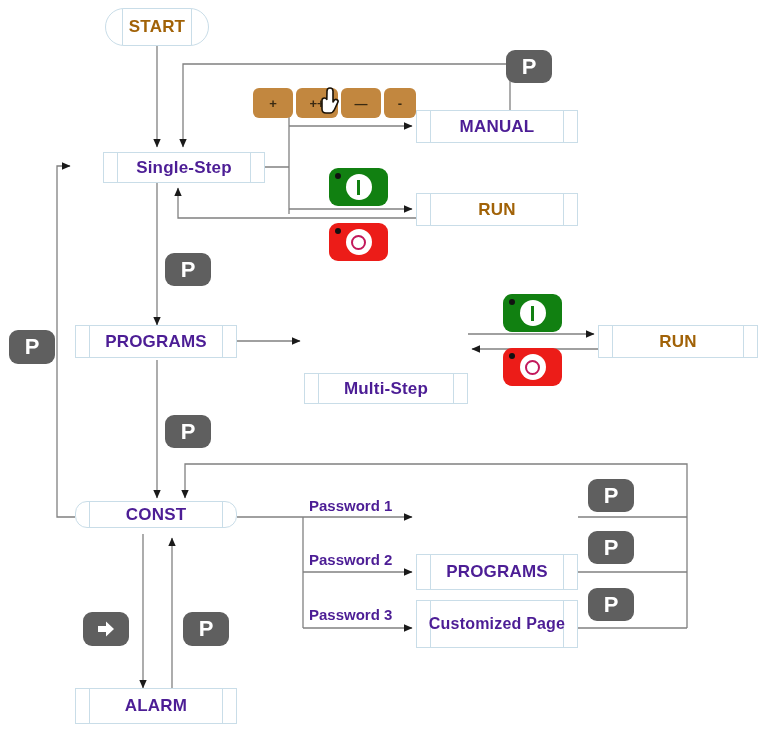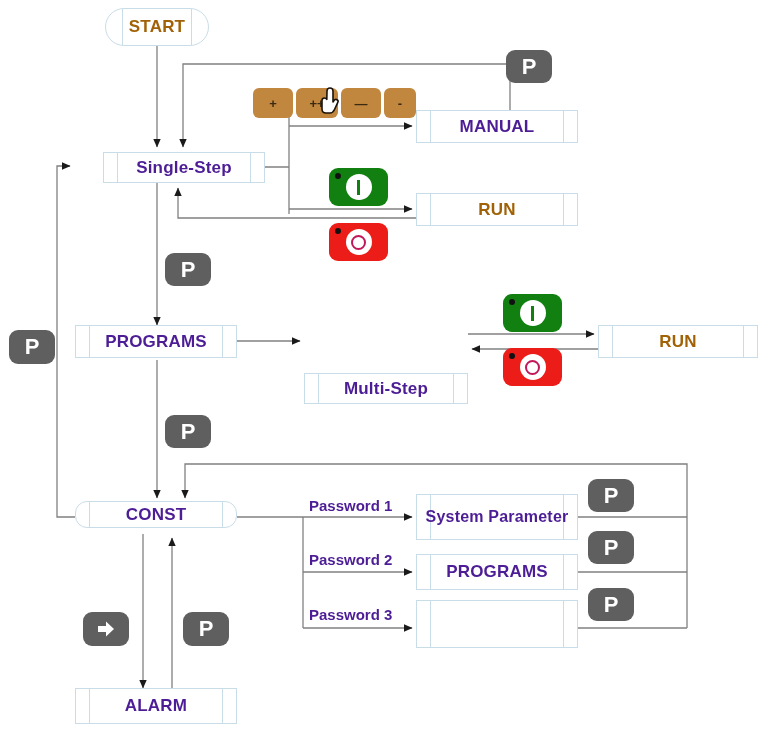--- a/index.html
+++ b/index.html
@@ -256,35 +256,31 @@
     <span class="inner-r"></span>
     <span class="lbl">RUN</span>
   </div>
 
   <div class="node" style="left:75px;top:501px;width:162px;height:27px;border-radius:12px;">
     <span class="inner-l"></span>
     <span class="inner-r"></span>
     <span class="lbl">CONST</span>
   </div>
 
-  <div class="node two-line" style="left:416px;top:494px;width:162px;height:46px;">
-    <span class="inner-l"></span>
-    <span class="inner-r"></span>
-    <span class="lbl">System Parameter</span>
-  </div>
 
   <div class="node" style="left:416px;top:554px;width:162px;height:36px;">
     <span class="inner-l"></span>
     <span class="inner-r"></span>
     <span class="lbl">PROGRAMS</span>
   </div>
 
   <div class="node two-line" style="left:416px;top:600px;width:162px;height:48px;">
     <span class="inner-l"></span>
     <span class="inner-r"></span>
+    <span class="lbl">Customized Page</span>
   </div>
 
   <div class="node" style="left:75px;top:688px;width:162px;height:36px;">
     <span class="inner-l"></span>
     <span class="inner-r"></span>
     <span class="lbl">ALARM</span>
   </div>
 
   <div class="key" style="left:506px;top:50px;width:46px;height:33px;">
     <span>P</span>

